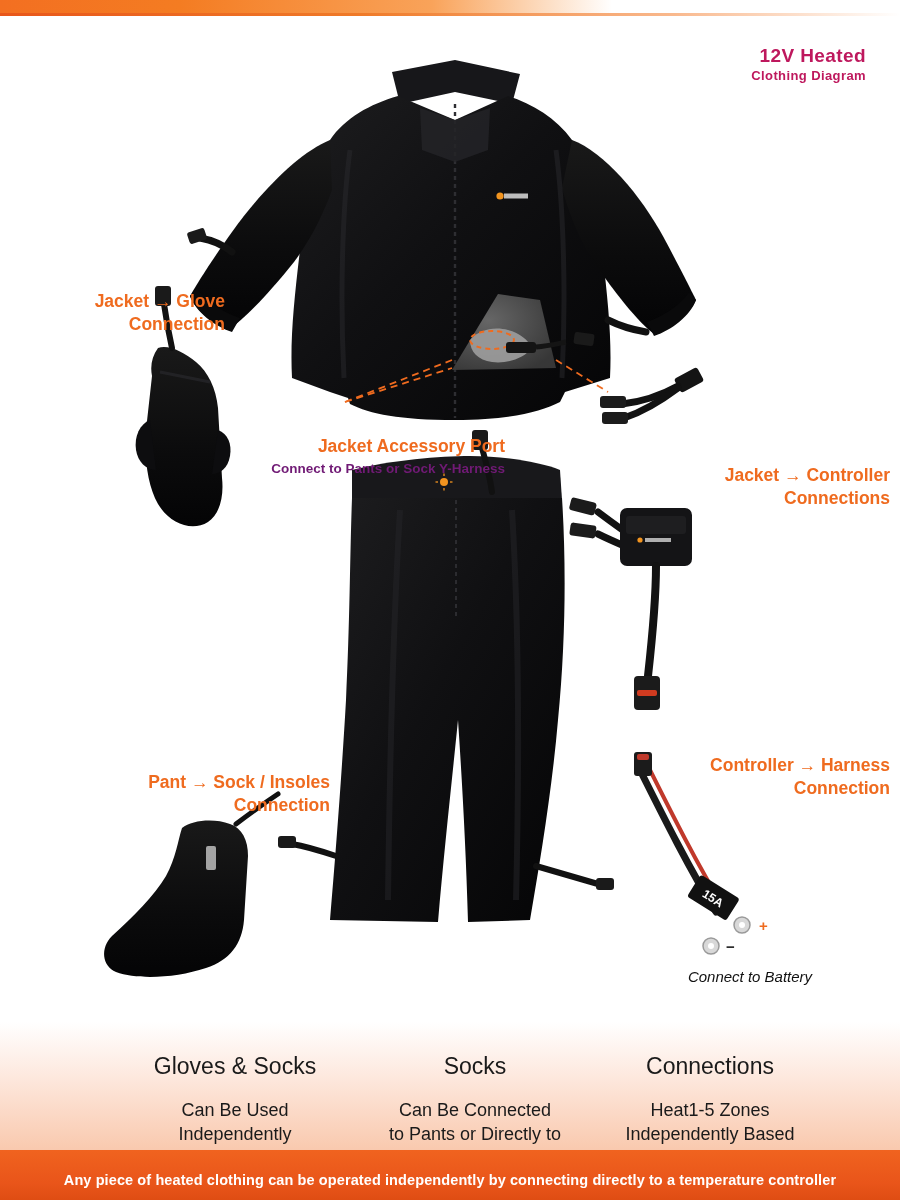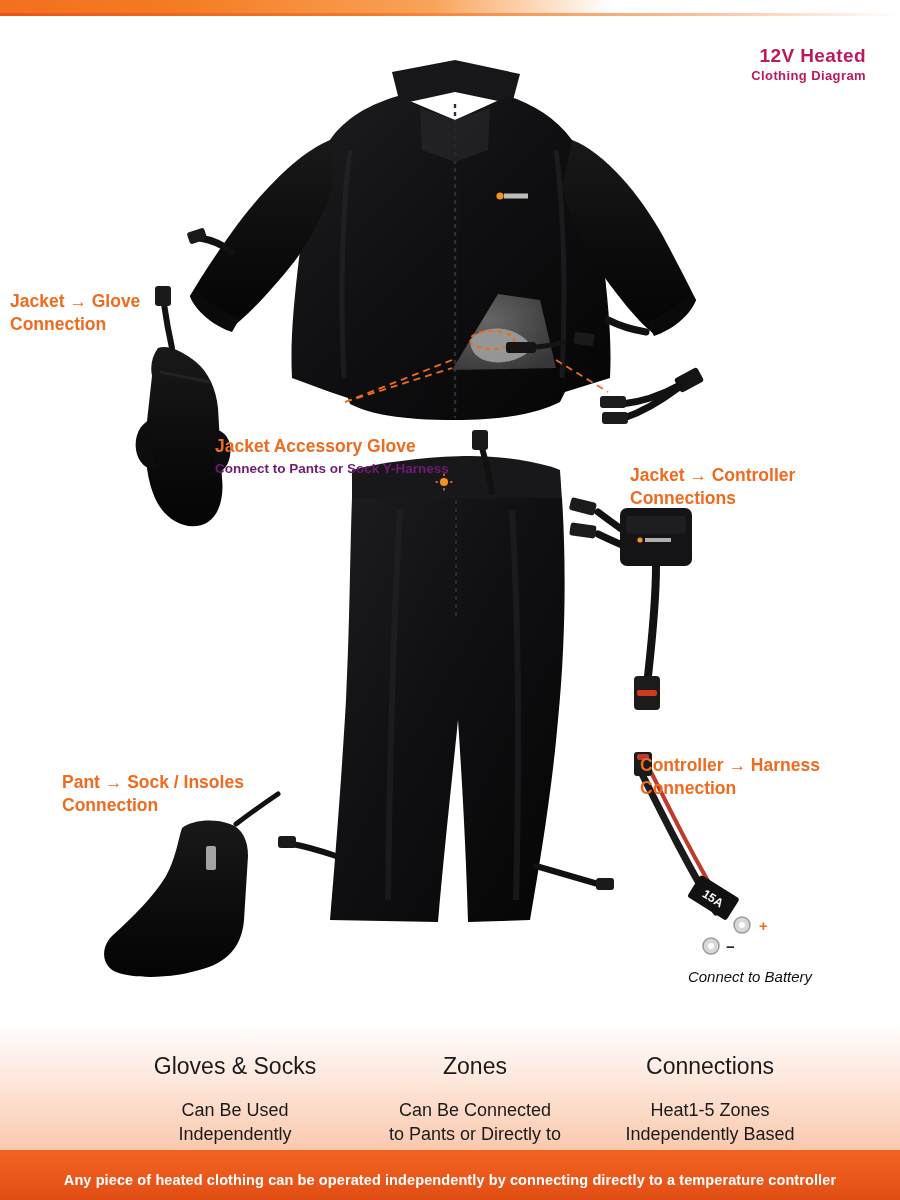--- a/index.html
+++ b/index.html
@@ -79,21 +79,21 @@
   .title .l1 { font-size: 19px; letter-spacing: .4px; }
   .title .l2 { font-size: 13px; letter-spacing: .4px; }
 
   
   .callout {
     position: absolute;
     color: #ef6b1f;
     font-weight: bold;
     font-size: 17.5px;
     line-height: 1.35;
-    text-align: left;
+    text-align: right;
     white-space: pre-line;
   }
   .callout .sub {
     display: block;
     color: #701a75;
     font-size: 13.5px;
     font-weight: bold;
     margin-top: 2px;
   }
 
@@ -359,21 +359,21 @@
   </div>
 
   <div class="bottom-fade"></div>
 
   <div class="callout" id="c-jacket-glove">
     <span>Jacket → Glove
 Connection</span>
   </div>
 
   <div class="callout" id="c-accessory">
-    <span>Jacket Accessory Glove</span>
+    <span>Jacket Accessory Port</span>
     <span class="sub">Connect to Pants or Sock Y-Harness</span>
   </div>
 
   <div class="callout" id="c-jacket-controller">
     <span>Jacket → Controller
 Connections</span>
   </div>
 
   <div class="callout" id="c-pant-sock">
     <span>Pant → Sock / Insoles
@@ -388,21 +388,21 @@
   <div class="connect-battery">Connect to Battery</div>
 
   <div class="foot-col" id="foot-1">
     <div class="head">Gloves &amp; Socks</div>
     <div class="body">Can Be Used
 Independently
 With a Y-Harness</div>
   </div>
 
   <div class="foot-col" id="foot-2">
-    <div class="head">Zones</div>
+    <div class="head">Socks</div>
     <div class="body">Can Be Connected
 to Pants or Directly to
 Jacket Using Y-Harness</div>
   </div>
 
   <div class="foot-col" id="foot-3">
     <div class="head">Connections</div>
     <div class="body">Heat1-5 Zones
 Independently Based
 on Controller Attached</div>

